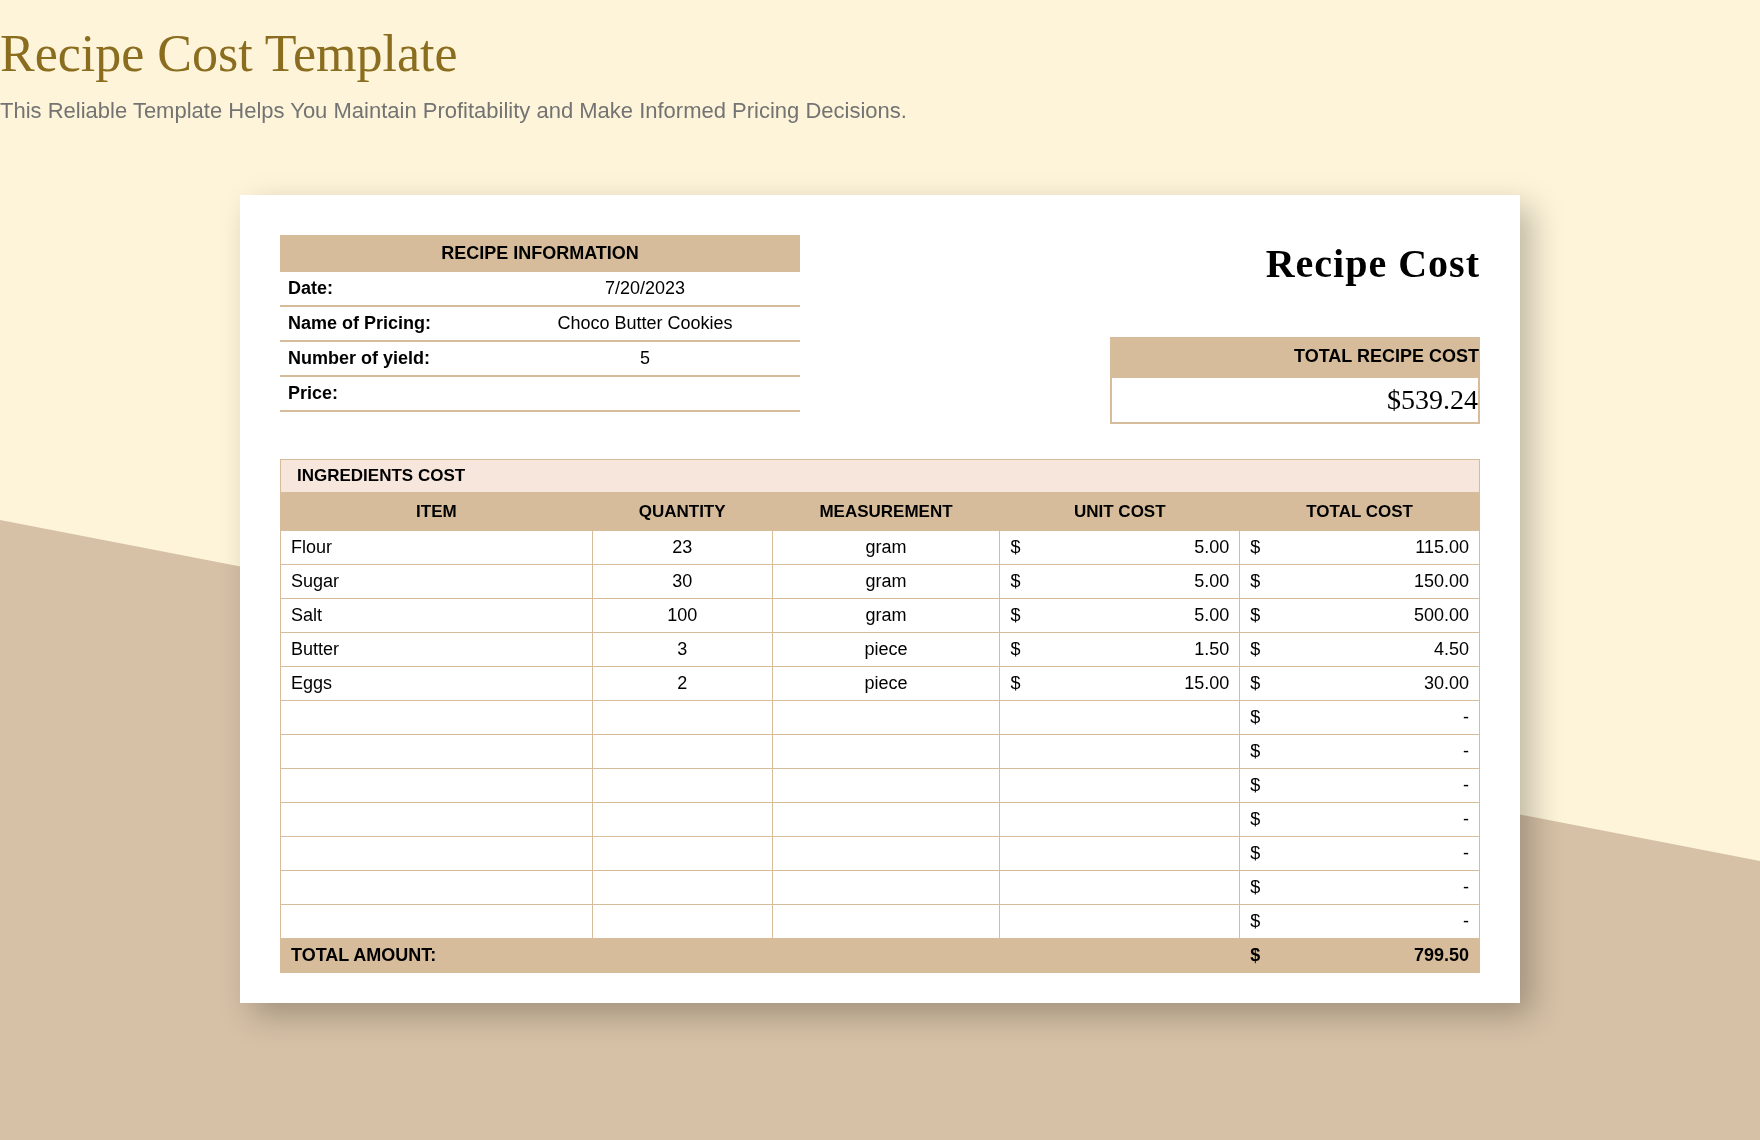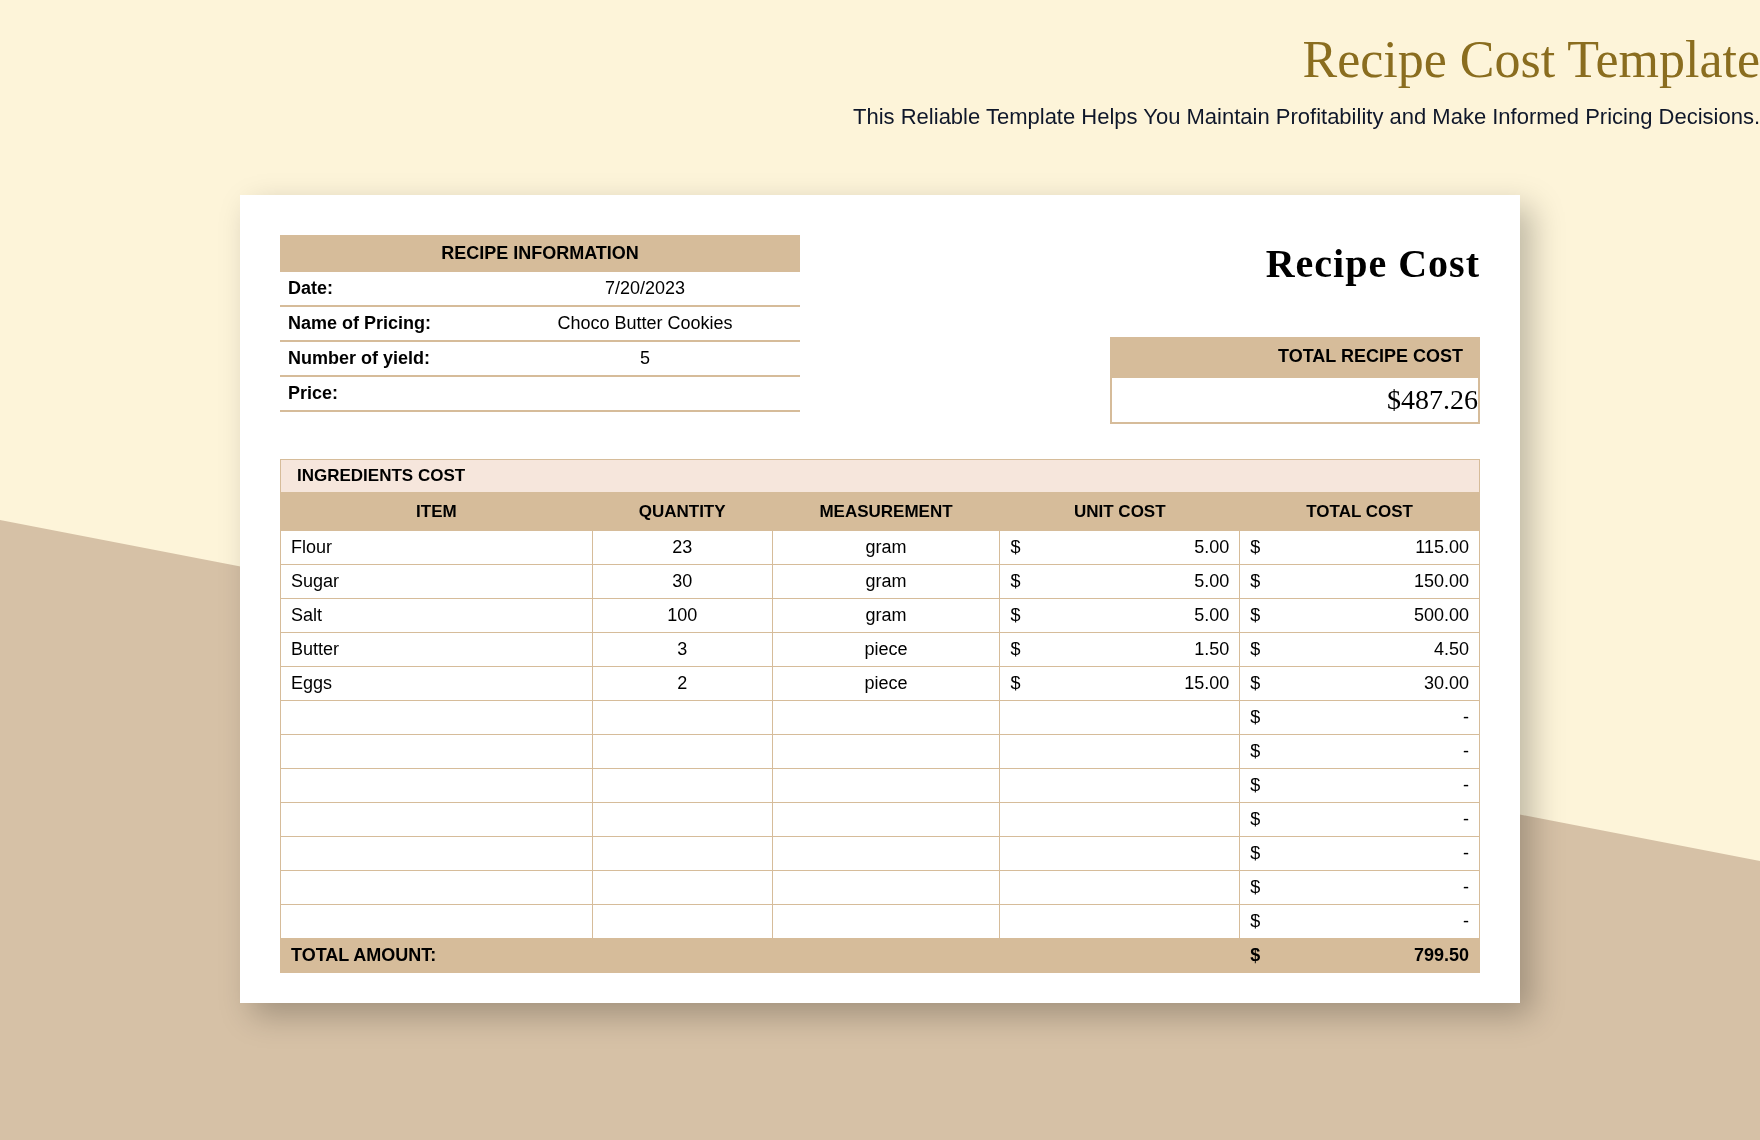--- a/index.html
+++ b/index.html
@@ -14,34 +14,34 @@
   .bg-triangle {
     position: absolute;
     bottom: 0;
     left: 0;
     width: 100%;
     height: 620px;
     background: #d6c1a6;
     clip-path: polygon(0 0, 100% 55%, 100% 100%, 0 100%);
   }
   .header {
-    text-align: right;
-    padding-top: 30px;
+    text-align: left;
+    padding-top: 24px;
     position: relative;
     z-index: 1;
   }
   .title {
     font-family: Georgia, 'Times New Roman', serif;
     font-size: 52px;
     color: #8a6d1f;
     font-weight: normal;
   }
   .subtitle {
     font-size: 22px;
-    color: #0f172a;
+    color: #737373;
     margin-top: 15px;
   }
   .sheet {
     position: absolute;
     top: 195px;
     left: 50%;
     transform: translateX(-50%);
     width: 1280px;
     background: #fff;
     box-shadow: 12px 12px 30px rgba(0,0,0,0.25);
@@ -87,21 +87,21 @@
     font-weight: bold;
     color: #000;
     letter-spacing: 1px;
     margin-bottom: 50px;
     margin-top: 5px;
   }
   .total-box-header {
     background: #d6bc9a;
     font-weight: bold;
     font-size: 18px;
-    padding: 8px 16px;
+    padding: 8px 0;
     border: 1px solid #d6bc9a;
   }
   .total-box-value {
     border: 2px solid #d6bc9a;
     font-size: 28px;
     padding: 6px 0;
     font-family: Georgia, serif;
   }
   .ingredients-section { margin-top: 35px; }
   .ing-title {
@@ -170,21 +170,21 @@
       </div>
       <div class="info-row">
         <div class="info-label">Price:</div>
         <div class="info-value"></div>
       </div>
     </div>
 
     <div class="right-block">
       <div class="recipe-cost-title">Recipe Cost</div>
       <div class="total-box-header">TOTAL RECIPE COST</div>
-      <div class="total-box-value">$487.26</div>
+      <div class="total-box-value">$539.24</div>
     </div>
   </div>
 
   <div class="ingredients-section">
     <div class="ing-title">INGREDIENTS COST</div>
     <table class="ing">
       <thead>
         <tr>
           <th class="col-item">ITEM</th>
           <th class="col-qty">QUANTITY</th>

